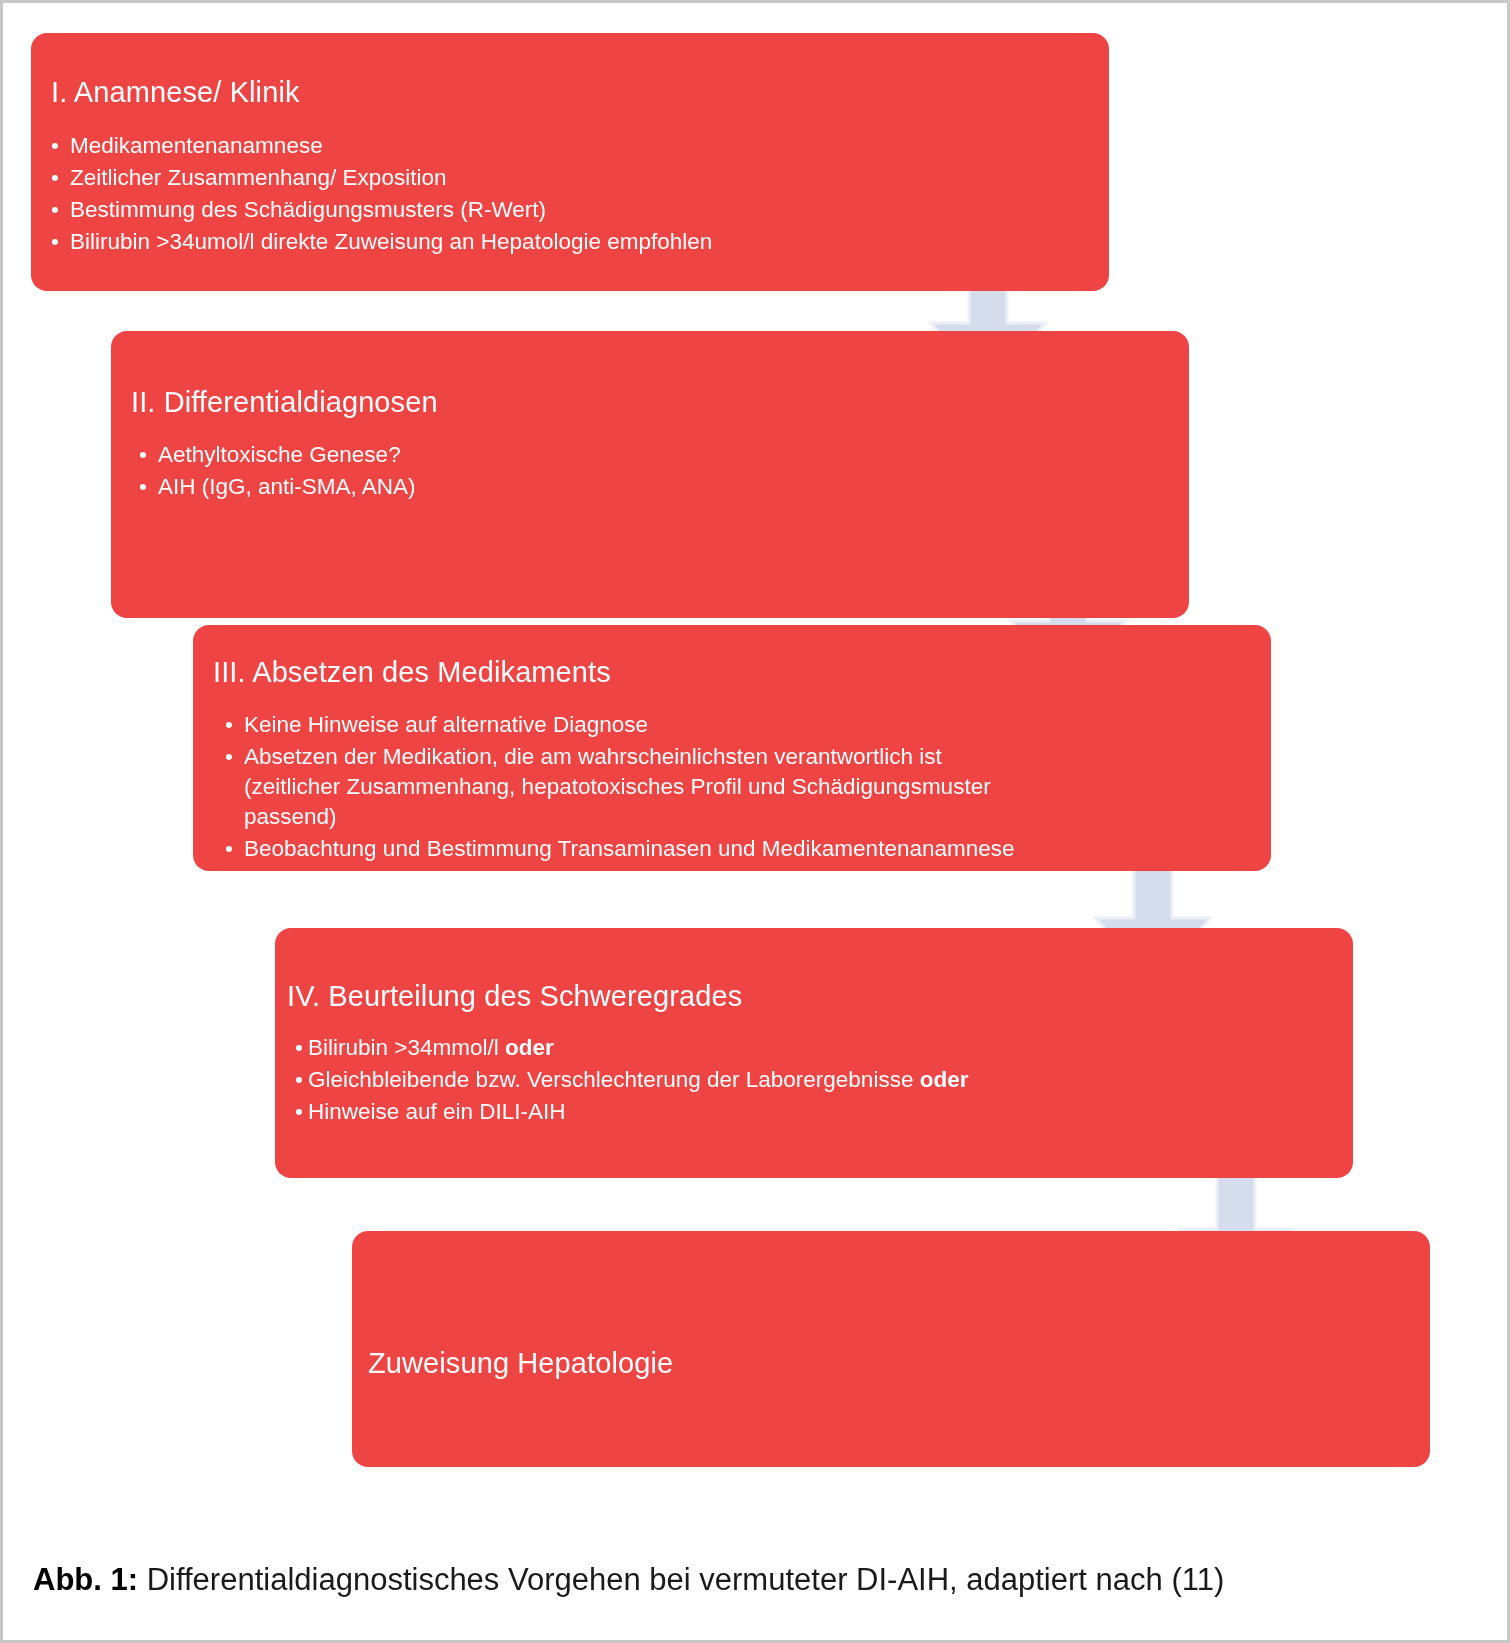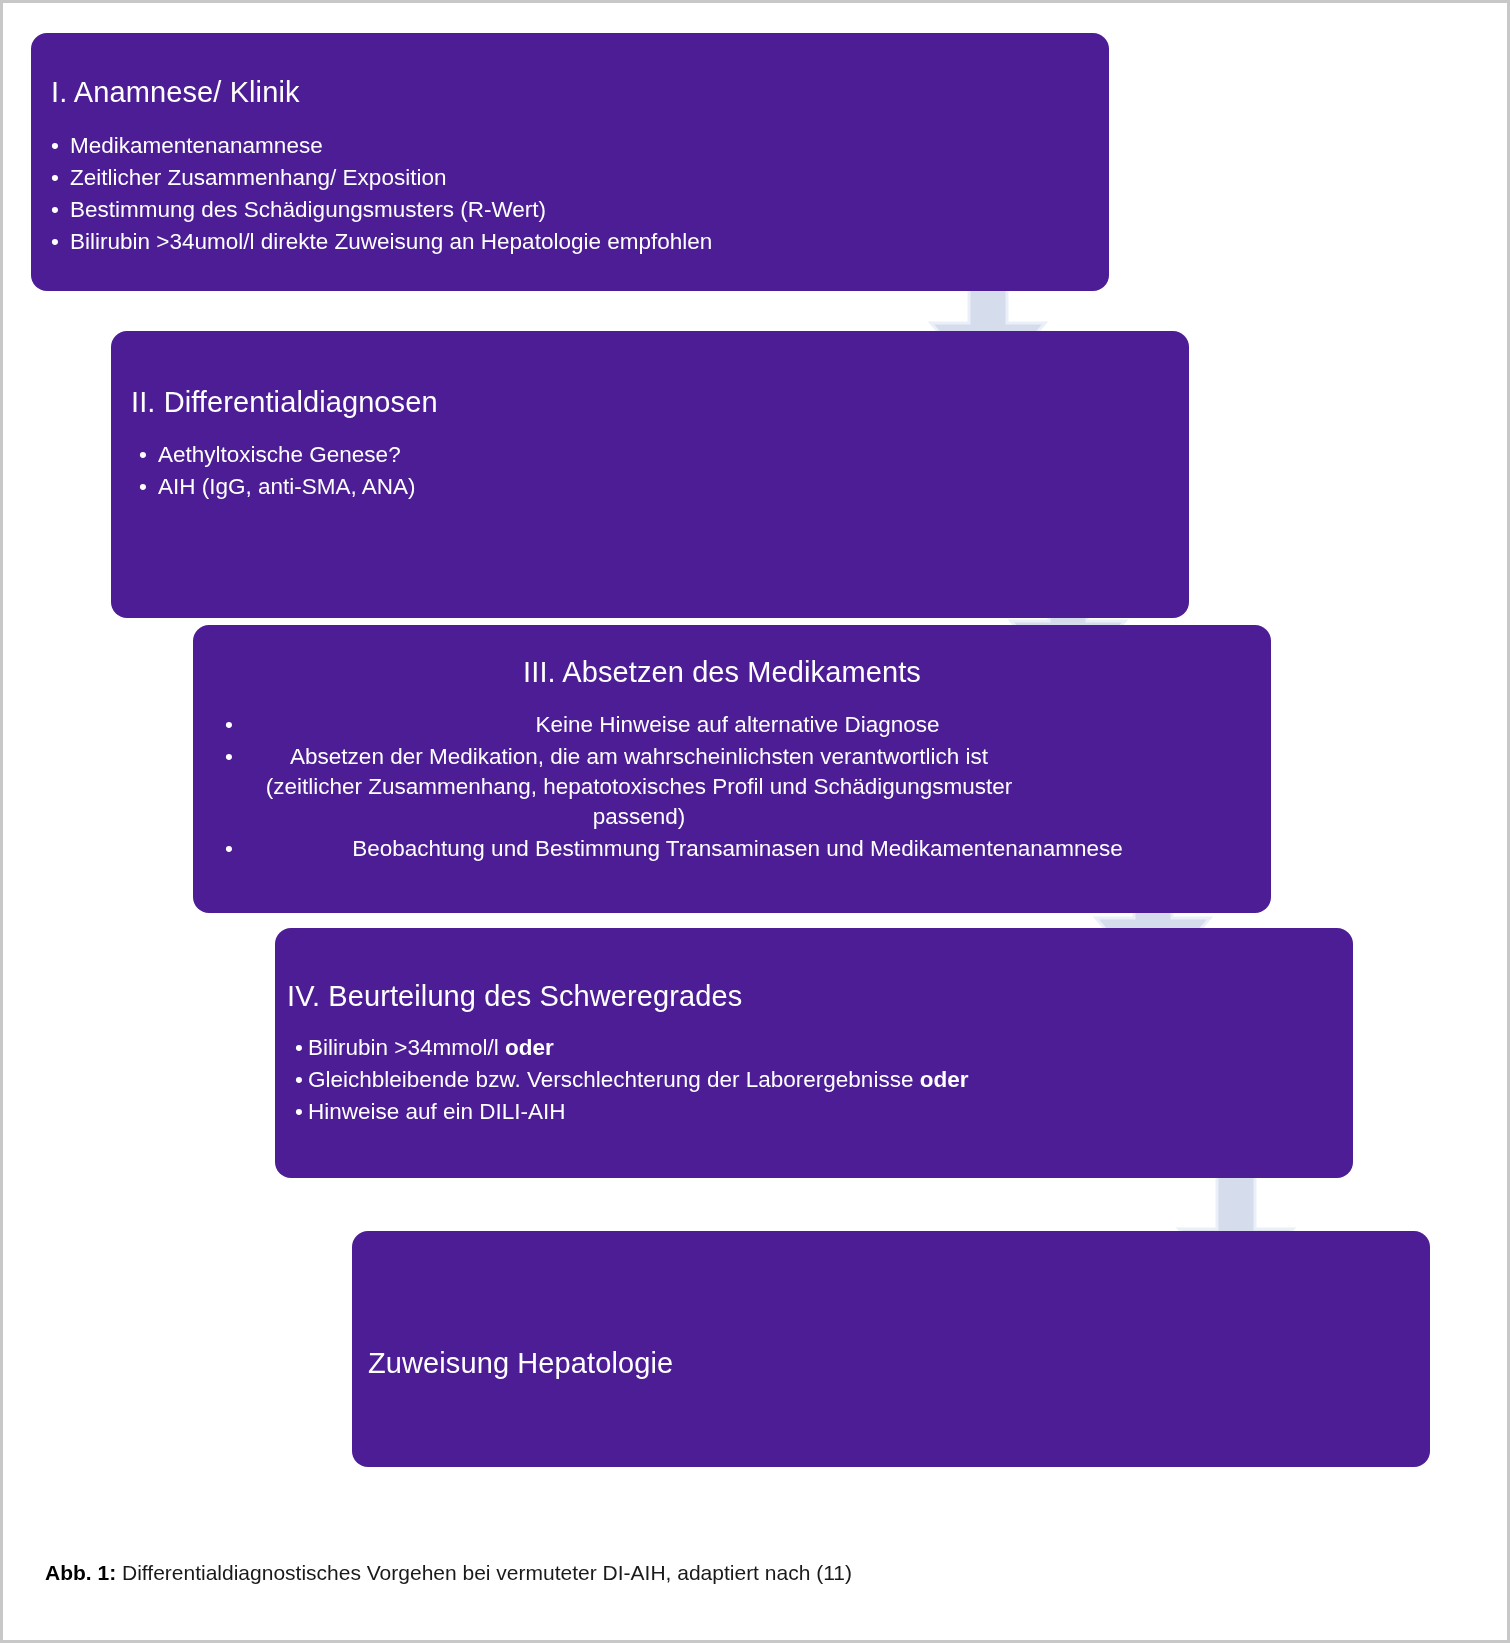--- a/index.html
+++ b/index.html
@@ -23,21 +23,21 @@
     position: absolute;
     left: 0;
     top: 0;
     width: 1510px;
     height: 1530px;
   }
 
   
   .flow-box {
     position: absolute;
-    background: #4c1d95;
+    background: #ef4444;
     border-radius: 16px;
     box-sizing: border-box;
     color: #ffffff;
     z-index: 2;
   }
   .box-title {
     font-size: 29px;
     font-weight: 400;
     line-height: 1.1;
     color: #ffffff;
@@ -70,24 +70,24 @@
   
   .arrow {
     position: absolute;
     z-index: 1;
   }
   .arrow svg { display: block; }
 
   
   #caption {
     position: absolute;
-    left: 42px;
+    left: 30px;
     top: 1556px;
     width: 1440px;
-    font-size: 21px;
+    font-size: 31px;
     line-height: 1.35;
     color: #1a1a1a;
     font-family: "Liberation Sans", sans-serif;
   }
   #caption .lbl {
     font-weight: 700;
     color: #000000;
   }
 </style>
 </head>
@@ -132,21 +132,21 @@
     </div>
 
     <div class="flow-box" style="left:108px; top:328px; width:1078px; height:287px; padding:56px 40px 0 20px;">
       <div class="box-title">II. Differentialdiagnosen</div>
       <ul class="bullets" style="margin-top:21px; padding-left:8px;">
         <li>Aethyltoxische Genese?</li>
         <li>AIH  (IgG, anti-SMA, ANA)</li>
       </ul>
     </div>
 
-    <div class="flow-box" style="left:190px; top:622px; width:1078px; height:288px; padding:32px 40px 0 20px;text-align:center;">
+    <div class="flow-box" style="left:190px; top:622px; width:1078px; height:246px; padding:32px 40px 0 20px;">
       <div class="box-title">III. Absetzen des Medikaments</div>
       <ul class="bullets" style="margin-top:21px; padding-left:12px;">
         <li>Keine Hinweise auf alternative Diagnose</li>
         <li style="max-width:790px;">Absetzen der Medikation, die am wahrscheinlichsten verantwortlich ist (zeitlicher Zusammenhang, hepatotoxisches Profil und Schädigungsmuster passend)</li>
         <li>Beobachtung und Bestimmung Transaminasen und Medikamentenanamnese</li>
       </ul>
     </div>
 
     <div class="flow-box" style="left:272px; top:925px; width:1078px; height:250px; padding:53px 32px 0 12px;">
       <div class="box-title">IV. Beurteilung des Schweregrades</div>

